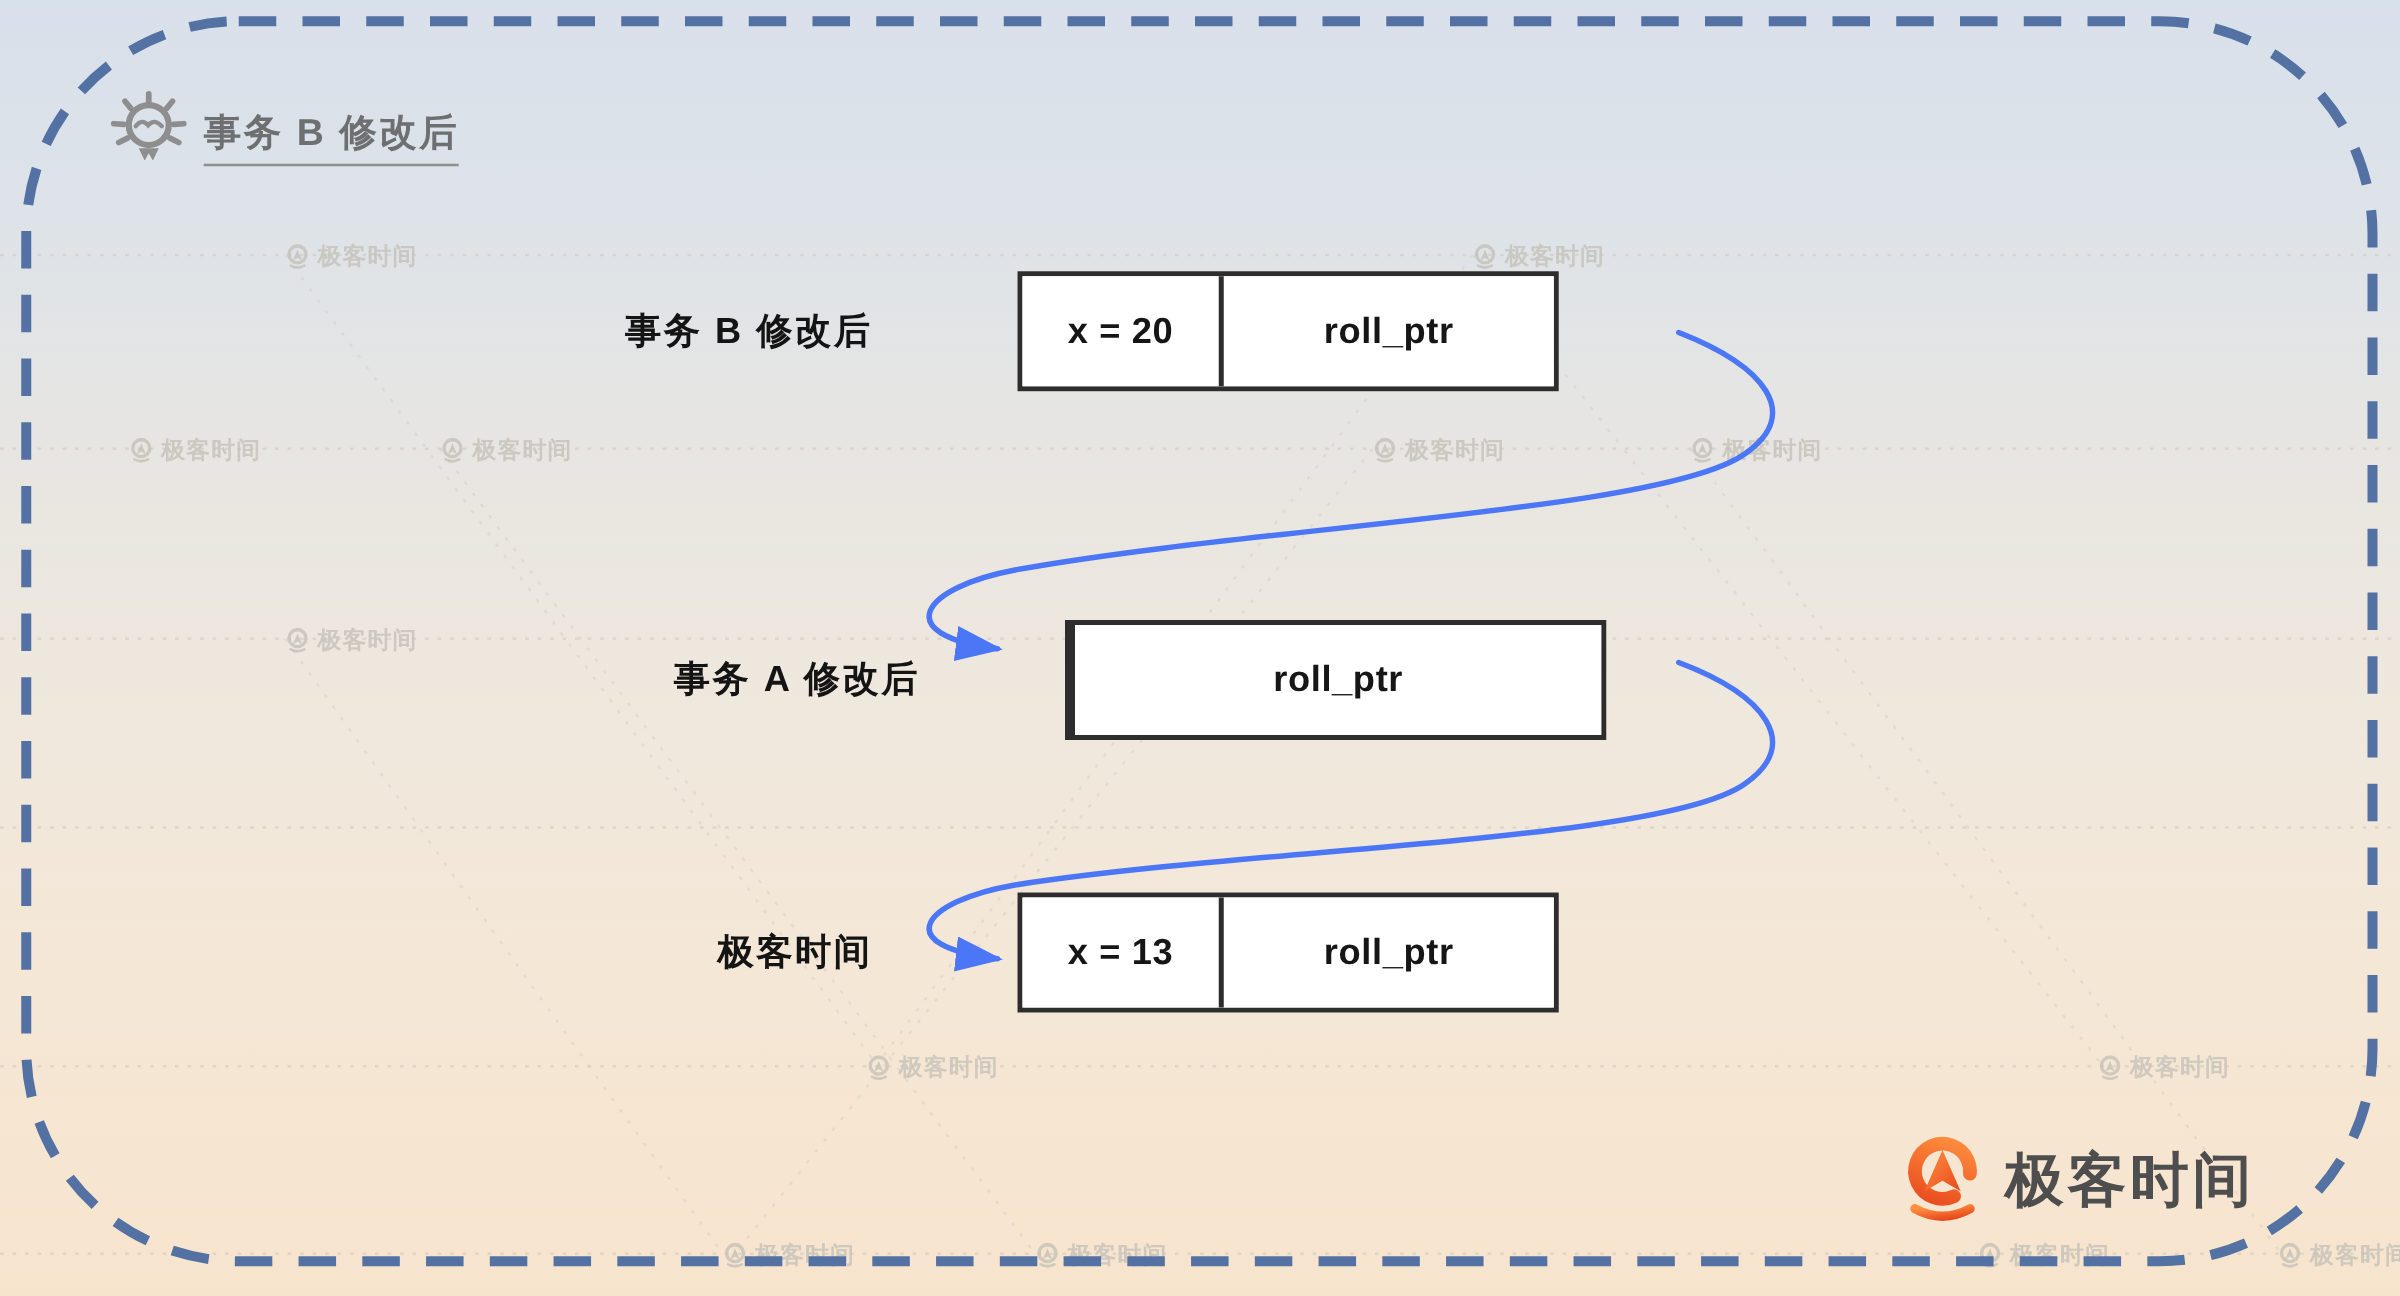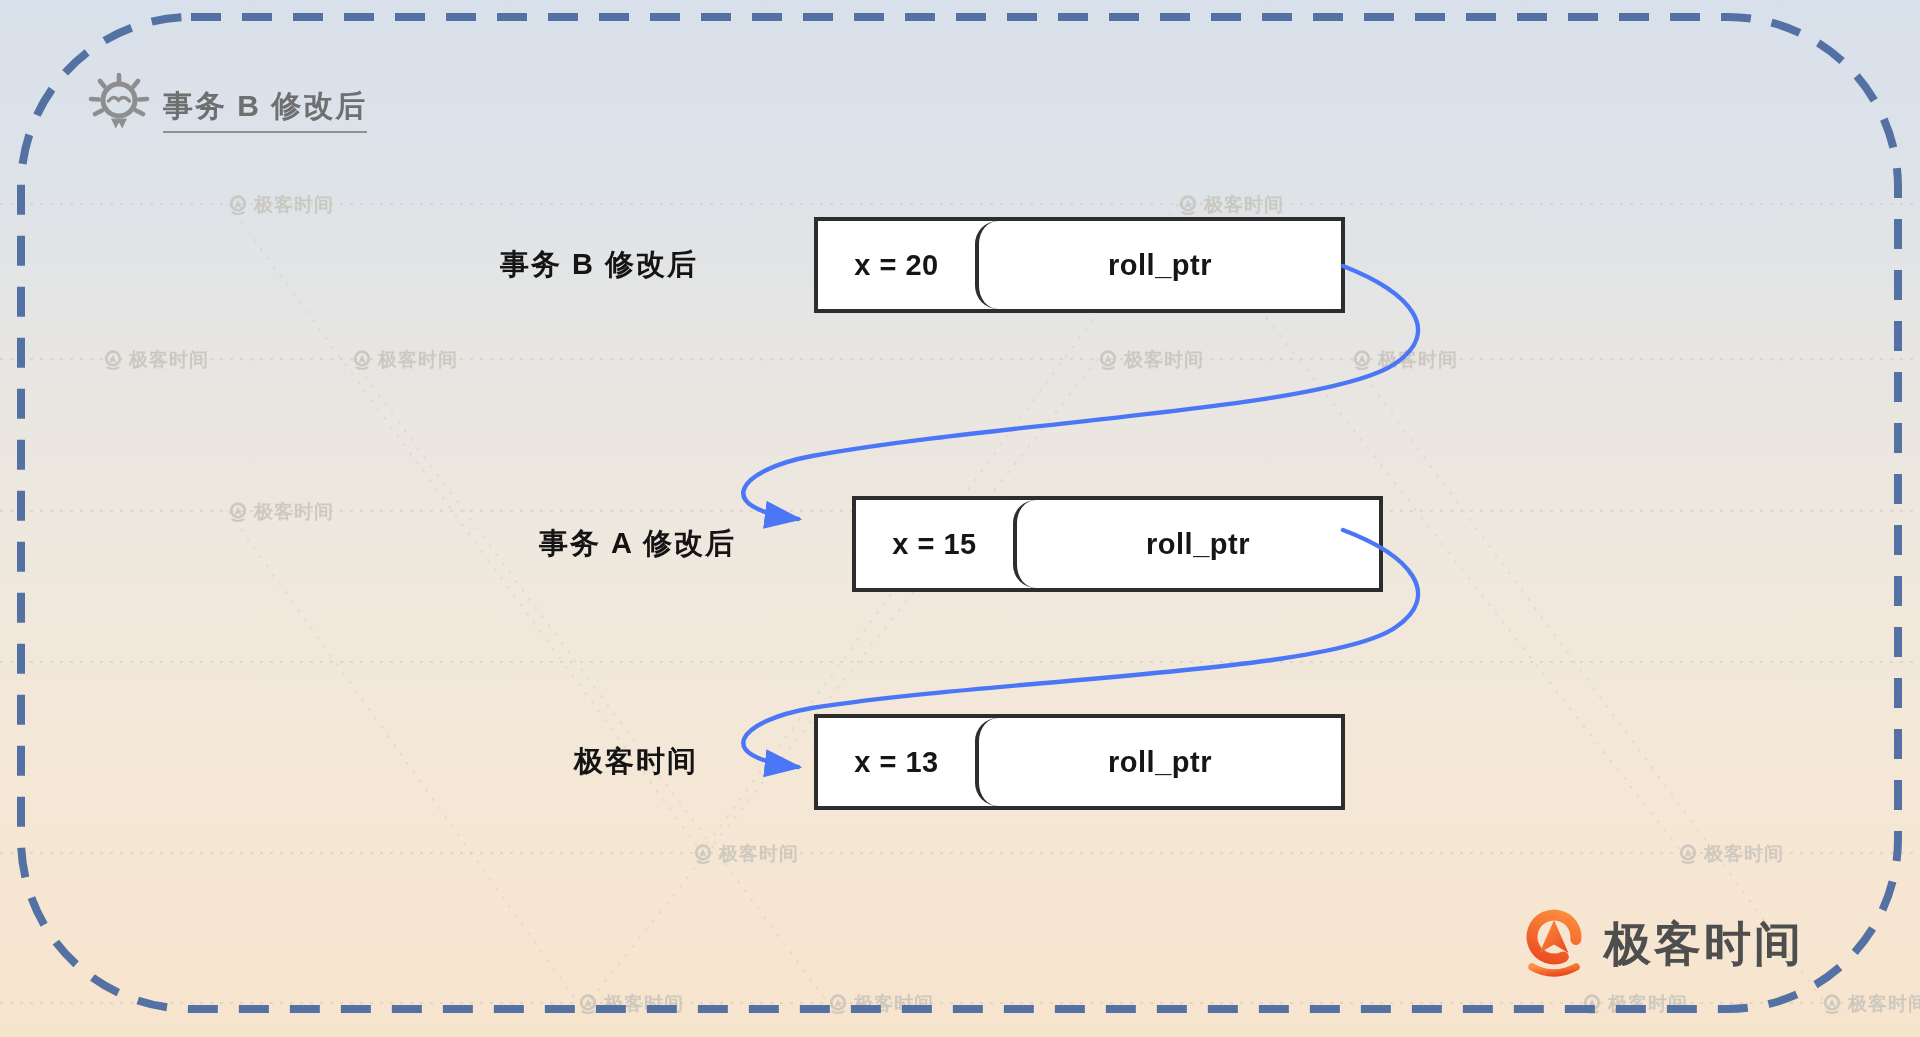--- a/index.html
+++ b/index.html
@@ -18,31 +18,31 @@
     padding-bottom:4px;border-bottom:2px solid #8f908f;white-space:nowrap;
   }
   
   .vrow{position:absolute;left:0;width:1920px;height:96px;}
   .vrow.r0{top:217px;} .vrow.r1{top:496px;margin-left:38px;} .vrow.r2{top:714px;}
   .vlabel{
     position:absolute;right:1222px;top:50%;transform:translateY(-50%);
     font-size:29px;font-weight:700;color:#141414;letter-spacing:2px;white-space:nowrap;
   }
   .vbox{
-    position:absolute;left:814px;top:0;width:531px;height:96px;
+    position:absolute;left:814px;top:0;width:433px;height:96px;
     display:flex;background:#fefefe;border:4px solid #2d2d2d;
   }
   .cell{
     display:flex;align-items:center;justify-content:center;
     font-size:29px;font-weight:600;color:#161616;letter-spacing:.5px;
     border-left:4px solid #2d2d2d;background:#fff;
   }
   .cell.c0{width:157px;border-left:none;}
   .cell.c1{width:210px;}
-  .cell.c2{flex:1;border-radius:23px;}
+  .cell.c2{flex:1;}
   
   .wm-layer{position:absolute;left:0;top:0;width:100%;height:100%;pointer-events:none;}
   .wm{
     position:absolute;display:flex;align-items:center;gap:6px;
     color:#c6c2ba;font-size:19px;font-weight:600;letter-spacing:1px;opacity:.8;white-space:nowrap;
   }
   .wm svg{flex:0 0 auto;}
   
   .brand{position:absolute;left:1520px;top:906px;display:flex;align-items:center;gap:16px;}
   .brand-name{font-size:47px;font-weight:700;color:#4e4e4e;letter-spacing:3px;white-space:nowrap;}
@@ -200,21 +200,20 @@
     <div class="vlabel">事务 B 修改后</div>
     <div class="vbox">
       <div class="cell c0">x = 20</div>
       <div class="cell c2">roll_ptr</div>
     </div>
   </div>
 
   <div class="vrow r1">
     <div class="vlabel">事务 A 修改后</div>
     <div class="vbox">
-      <div class="cell c0">x = 15</div>
       <div class="cell c2">roll_ptr</div>
     </div>
   </div>
 
   <div class="vrow r2">
     <div class="vlabel">极客时间</div>
     <div class="vbox">
       <div class="cell c0">x = 13</div>
       <div class="cell c2">roll_ptr</div>
     </div>

